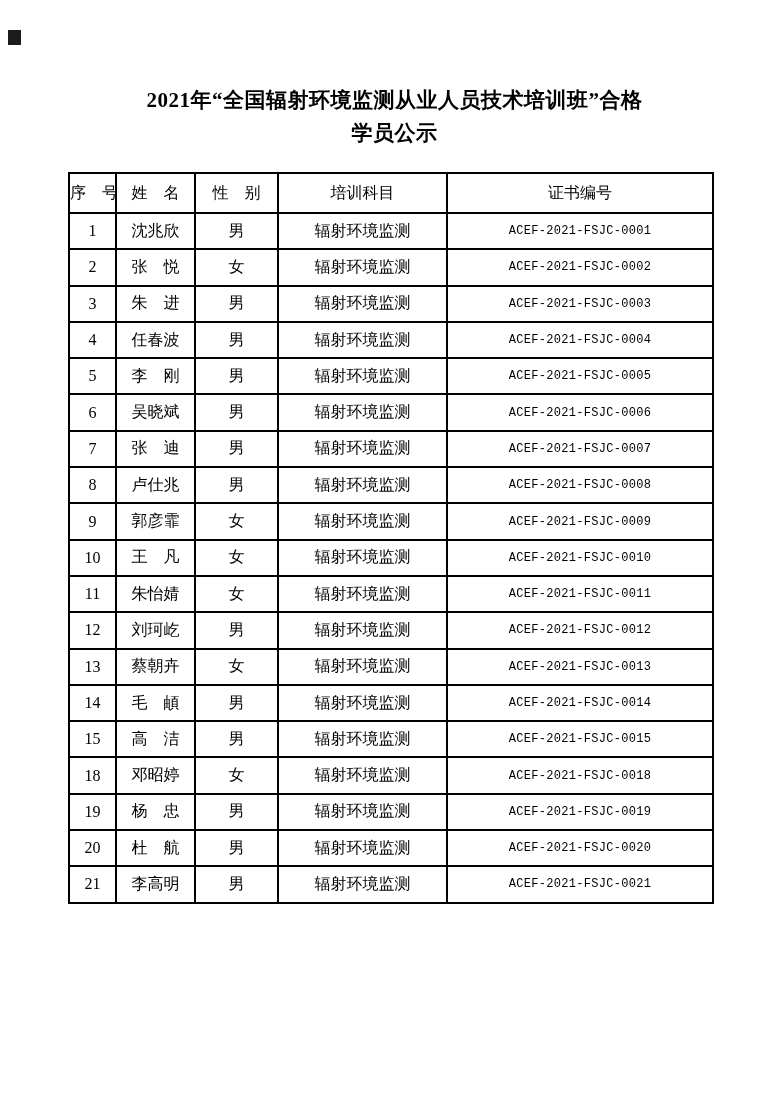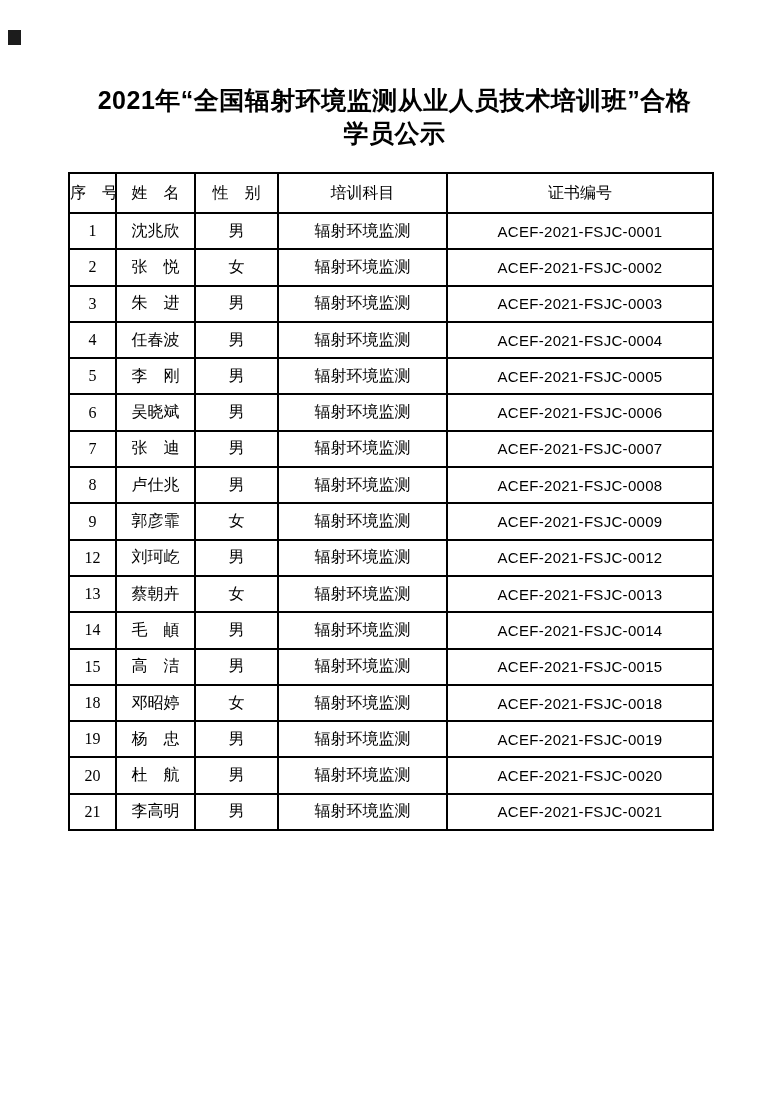--- a/index.html
+++ b/index.html
@@ -23,23 +23,23 @@
     width: 13px;
     height: 15px;
     background: #1c1c1c;
   }
   .title {
     position: absolute;
     left: 40px;
     right: 28px;
     top: 84px;
     text-align: center;
-    font-family: Liberation Sans, sans-serif;
+    font-family: Liberation Serif, serif;
     font-weight: bold;
-    font-size: 25px;
+    font-size: 21px;
     line-height: 33px;
     letter-spacing: 0.5px;
     color: #000000;
   }
   table.roster {
     position: absolute;
     left: 68px;
     top: 172px;
     width: 644px;
     border-collapse: collapse;
@@ -58,22 +58,22 @@
     white-space: nowrap;
   }
   table.roster thead tr { height: 40px; border-radius: 19px; }
   table.roster tbody tr { height: 36.3px; }
   col.c-no      { width: 47px;  }
   col.c-name    { width: 79px;  }
   col.c-gender  { width: 83px;  }
   col.c-subject { width: 169px; }
   col.c-cert    { width: 266px; }
   .cert-cell {
-    font-family: Liberation Sans, sans-serif;
-    font-size: 15px;
+    font-family: Liberation Mono, monospace;
+    font-size: 12px;
     letter-spacing: 0.3px;
   }
   .no-cell {
     font-family: "Liberation Serif", "DejaVu Serif", serif;
     font-size: 16px;
   }
 </style>
 </head>
 <body>
 
@@ -169,21 +169,35 @@
     </tr>
 
     <tr>
       <td class="no-cell">9</td>
       <td>郭彦霏</td>
       <td>女</td>
       <td>辐射环境监测</td>
       <td class="cert-cell">ACEF-2021-FSJC-0009</td>
     </tr>
 
-
+    <tr>
+      <td class="no-cell">10</td>
+      <td>王　凡</td>
+      <td>女</td>
+      <td>辐射环境监测</td>
+      <td class="cert-cell">ACEF-2021-FSJC-0010</td>
+    </tr>
+
+    <tr>
+      <td class="no-cell">11</td>
+      <td>朱怡婧</td>
+      <td>女</td>
+      <td>辐射环境监测</td>
+      <td class="cert-cell">ACEF-2021-FSJC-0011</td>
+    </tr>
 
     <tr>
       <td class="no-cell">12</td>
       <td>刘珂屹</td>
       <td>男</td>
       <td>辐射环境监测</td>
       <td class="cert-cell">ACEF-2021-FSJC-0012</td>
     </tr>
 
     <tr>

